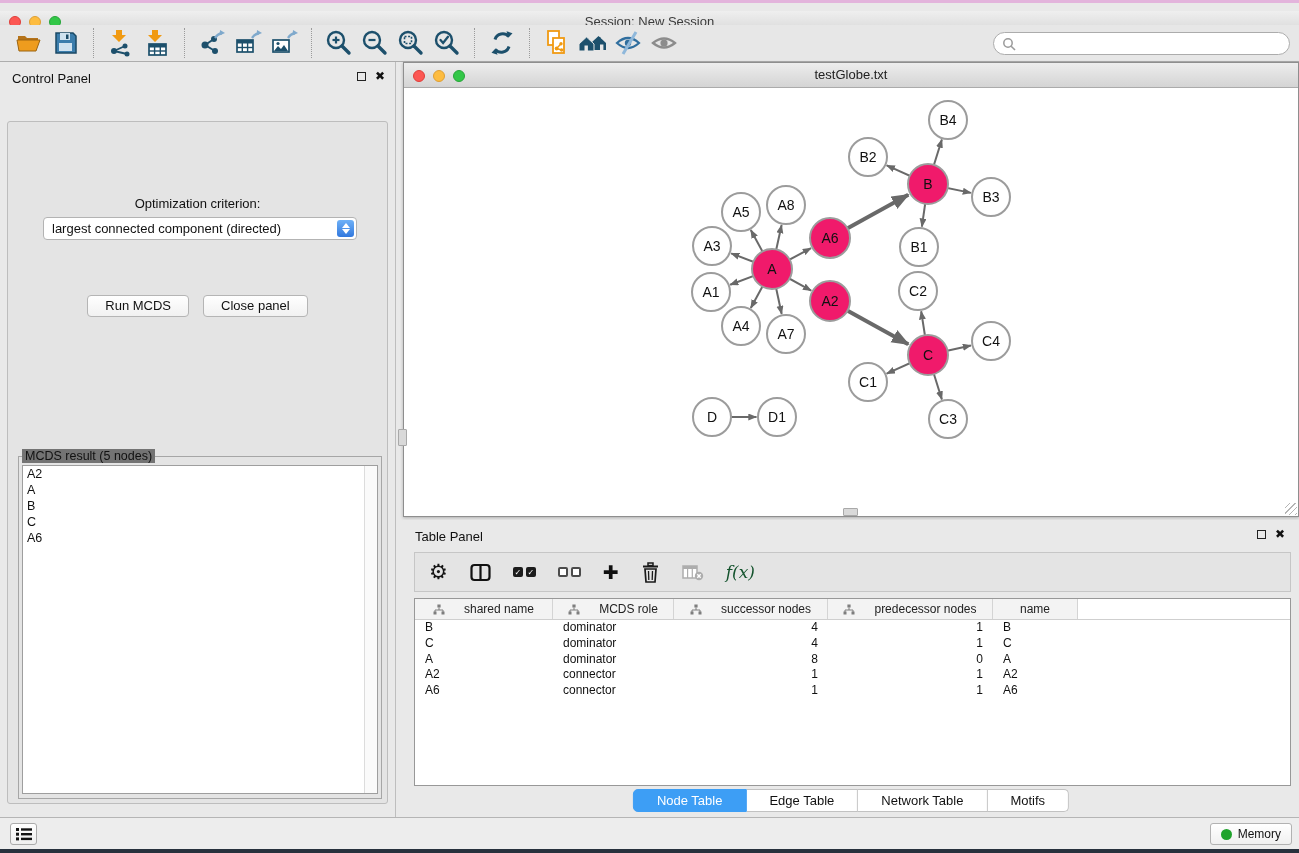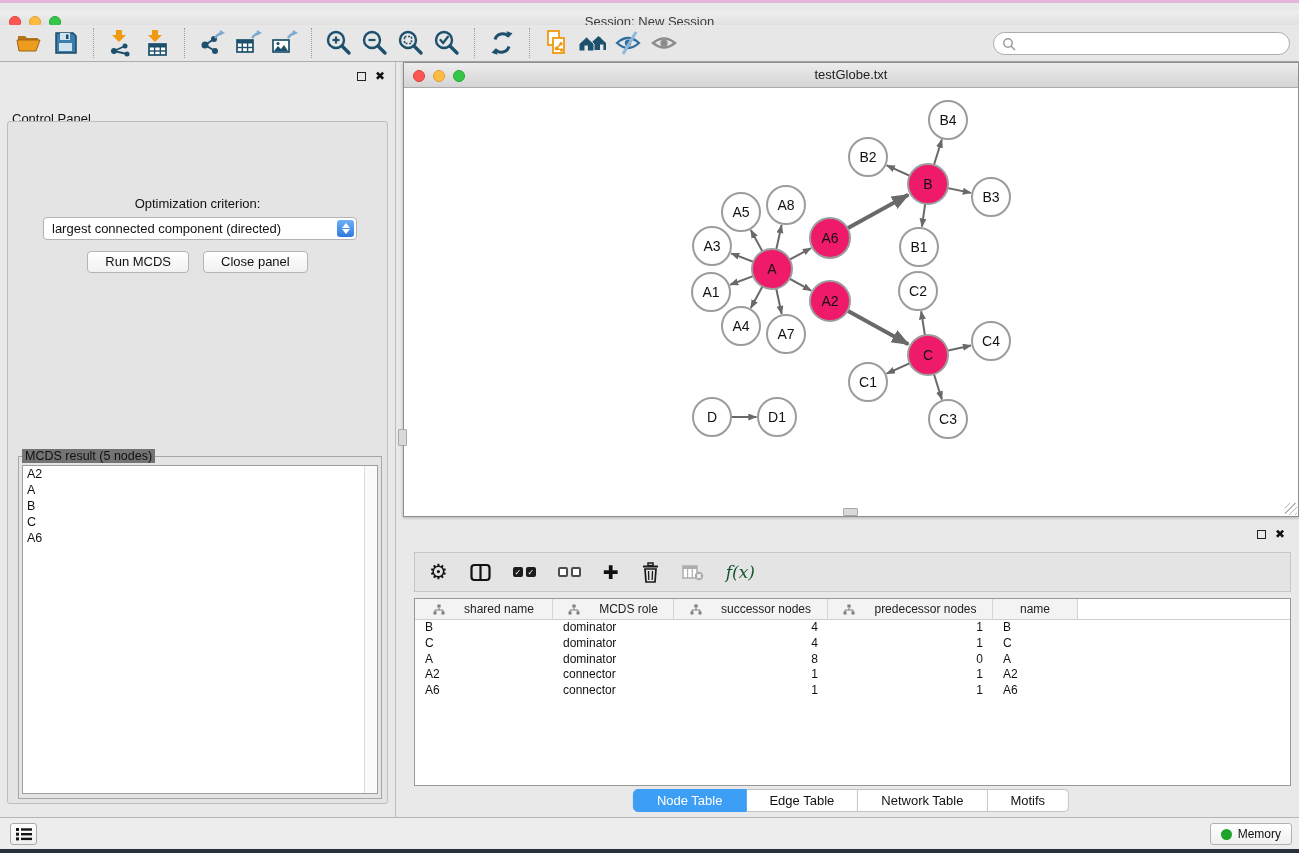--- a/index.html
+++ b/index.html
@@ -25,21 +25,21 @@
     border-bottom:1px solid #ADADAD; display:flex; align-items:center; padding-left:12px; }
   .tbtn { width:32px; height:32px; display:flex; align-items:center; justify-content:center; margin:0 2px; }
   .tsep { width:1px; height:30px; border-left:1px dotted #9B9B9B; margin:0 9px; }
   .searchbox { position:absolute; right:9px; top:7px; width:297px; height:23px; background:#FFF;
     border:1px solid #ACACAC; border-radius:12px; display:flex; align-items:center; padding-left:8px; }
   .searchbox input { border:none; outline:none; flex:1; height:18px; font-size:12px; background:transparent; margin-left:5px; }
 
   
   .control-panel { position:absolute; left:0; top:62px; width:396px; height:755px; background:#E9E9E9; border-right:1px solid #BEBEBE; }
   .panel-header { position:relative; height:30px; }
-  .panel-header .ptitle { position:absolute; left:12px; top:9px; font-size:13px; color:#111;margin-top:40px; }
+  .panel-header .ptitle { position:absolute; left:12px; top:9px; font-size:13px; color:#111; }
   .phicons { position:absolute; right:10px; top:9px; display:flex; gap:9px; align-items:center; }
   .float-icon { width:9px; height:9px; border:1.5px solid #222; display:inline-block; }
   .close-icon { font-family:"DejaVu Sans",sans-serif; font-weight:bold; font-size:12px; color:#111; line-height:10px; }
 
   .cp-tabs { position:absolute; left:0; top:96px; width:100%; display:flex; justify-content:center; }
   .cp-tab { background:#FFF; border:1px solid #B9B9B9; border-left:none; padding:0 13px; height:21px; line-height:20px; font-size:13px; color:#111; }
   .cp-tab:first-child { border-left:1px solid #B9B9B9; border-radius:4px 0 0 4px; }
   .cp-tab:last-child { border-radius:0 4px 4px 0; }
   .cp-tab.active { background:#3D9EF5; border-color:#3D9EF5; color:#FFF; }
 
@@ -48,21 +48,21 @@
   .opt-label { position:absolute; left:0; right:0; top:74px; text-align:center; font-size:13px; color:#111; }
   .cp-select { position:absolute; left:35px; top:95px; width:314px; height:23px; background:#FFF;
     border:1px solid #B3B3B3; border-radius:4px; font-size:13px; line-height:21px; padding-left:8px; color:#111; }
   .stepper { position:absolute; right:2px; top:2px; width:17px; height:17px; border-radius:3px;
     background:linear-gradient(#6FB1F7,#3178DE); }
   .stepper .up, .stepper .dn { position:absolute; left:4.5px; width:0; height:0; border-left:4px solid transparent; border-right:4px solid transparent; }
   .stepper .up { top:3px; border-bottom:5px solid #FFF; }
   .stepper .dn { bottom:3px; border-top:5px solid #FFF; }
   .cp-buttons { position:absolute; left:0; right:0; top:129px; display:flex; justify-content:center; gap:14px; }
   .btn { height:22px; padding:0 17px; background:linear-gradient(#FFFFFF,#F1F1F1); border:1px solid #B5B5B5;
-    border-radius:4px; font-size:13px; color:#111; line-height:20px; }
+    border-radius:4px; font-size:13px; color:#111; line-height:20px;margin-top:44px; }
 
   .mcds-fieldset { position:absolute; left:10px; top:334px; width:364px; height:343px;
     border:1px solid #A6A6A6; background:transparent; }
   .mcds-legend { position:absolute; left:3px; top:-8px; background:#737373; padding:0 3px; font-size:12.5px; color:#111; }
   .mcds-list { position:absolute; left:3px; top:8px; right:3px; bottom:4px; background:#FFF; border:1px solid #9E9E9E; overflow:hidden; }
   .mcds-scroll { position:absolute; right:0; top:0; bottom:0; width:13px; background:#FAFAFA; border-left:1px solid #DCDCDC; }
   .mcds-item { font-size:12.5px; line-height:16px; padding-left:4px; color:#111; }
 
   
   .net-window { position:absolute; left:403px; top:62px; width:896px; height:455px; background:#FFF;

